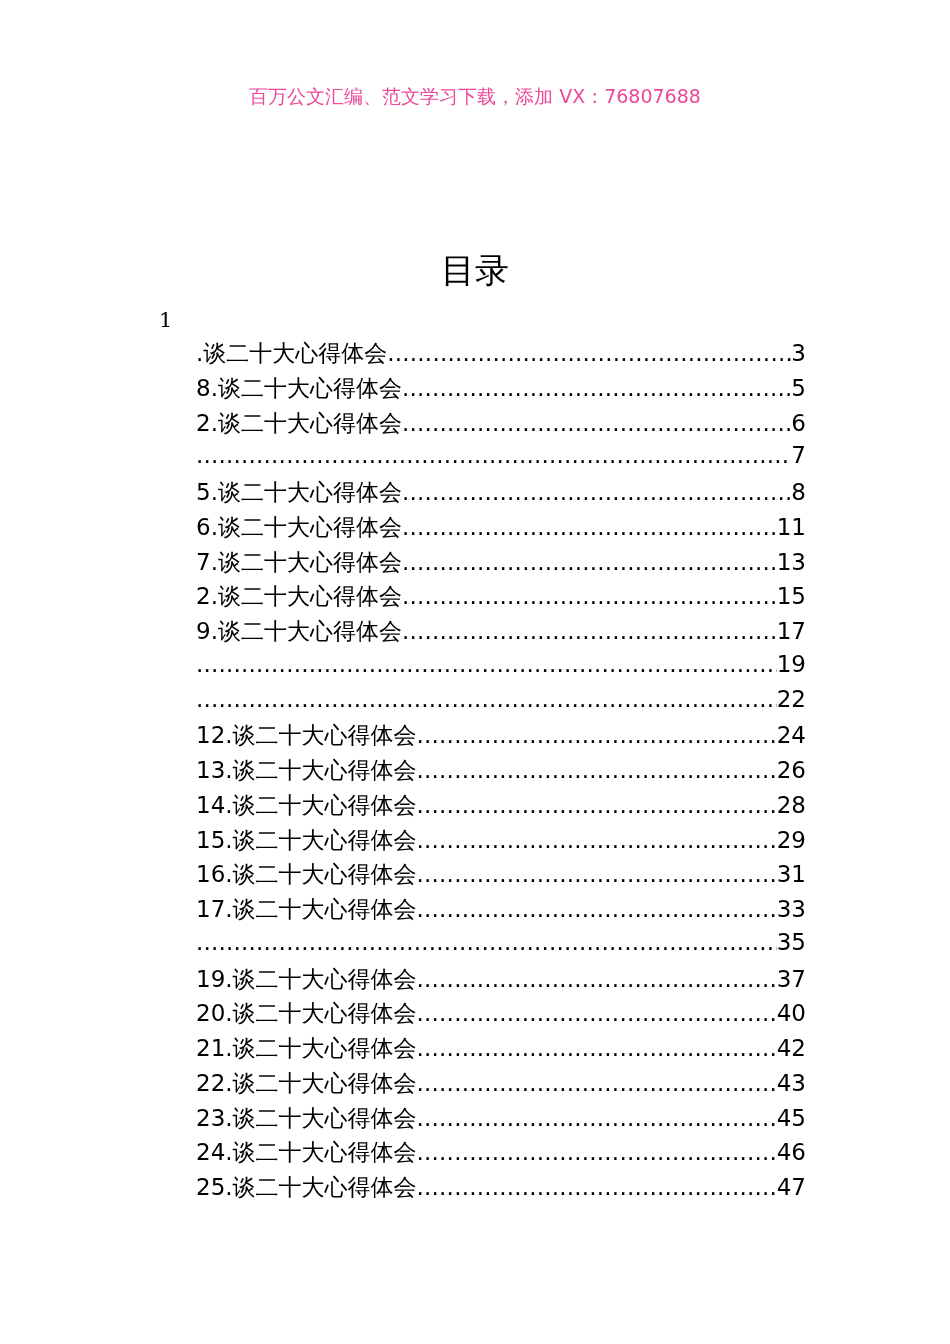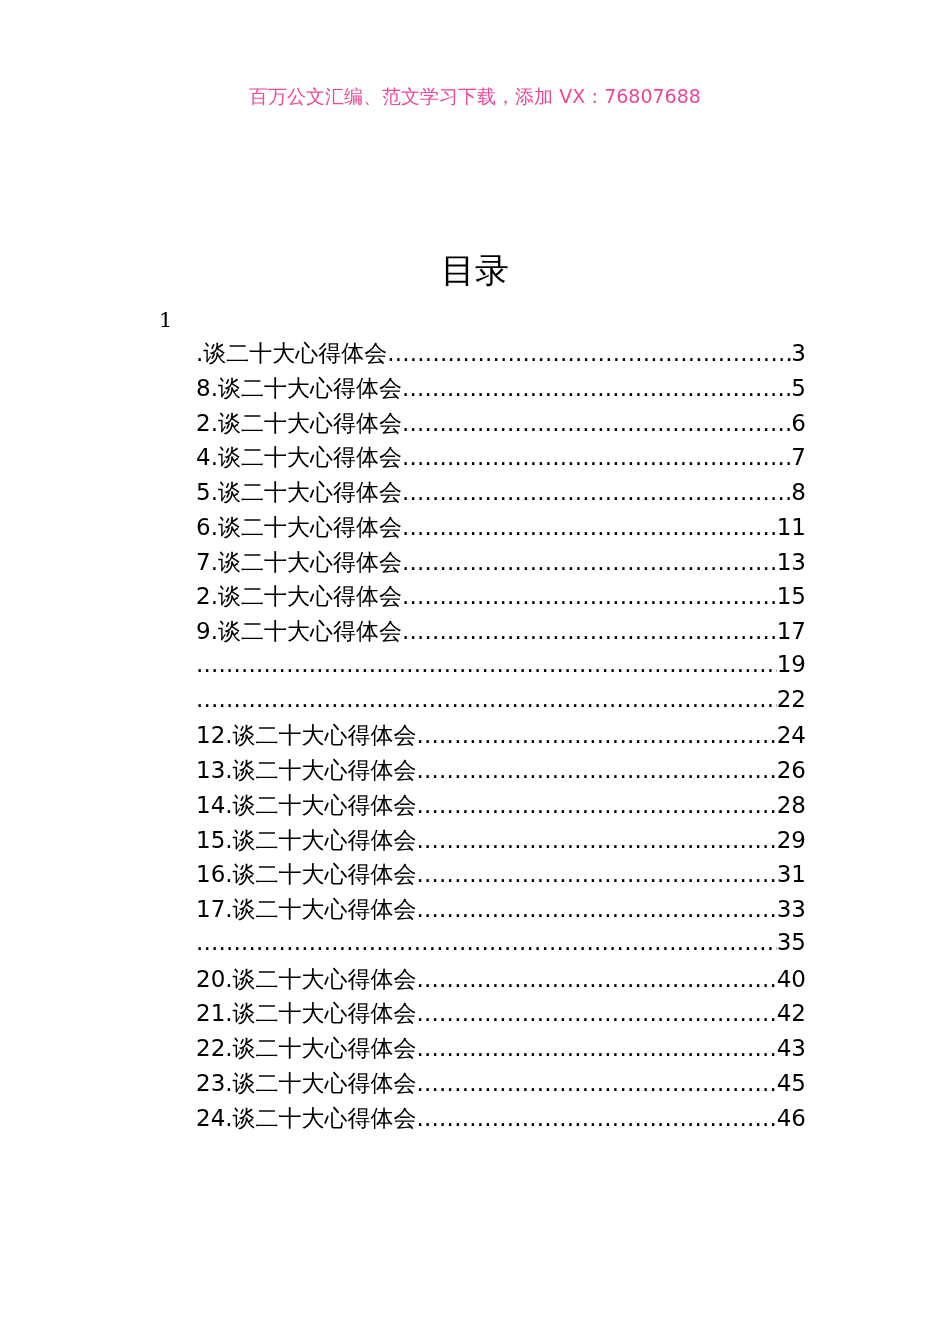--- a/index.html
+++ b/index.html
@@ -56,21 +56,20 @@
       <span class="toc-label">8.谈二十大心得体会</span>
       <span class="toc-leader"></span>
       <span class="toc-page">5</span>
     </div>
     <div class="toc-row">
       <span class="toc-label">2.谈二十大心得体会</span>
       <span class="toc-leader"></span>
       <span class="toc-page">6</span>
     </div>
     <div class="toc-row">
-      <span class="toc-label">4.谈二十大心得体会</span>
       <span class="toc-leader"></span>
       <span class="toc-page">7</span>
     </div>
     <div class="toc-row">
       <span class="toc-label">5.谈二十大心得体会</span>
       <span class="toc-leader"></span>
       <span class="toc-page">8</span>
     </div>
     <div class="toc-row">
       <span class="toc-label">6.谈二十大心得体会</span>
@@ -128,20 +127,25 @@
     <div class="toc-row">
       <span class="toc-label">17.谈二十大心得体会</span>
       <span class="toc-leader"></span>
       <span class="toc-page">33</span>
     </div>
     <div class="toc-row">
       <span class="toc-leader"></span>
       <span class="toc-page">35</span>
     </div>
     <div class="toc-row">
+      <span class="toc-label">19.谈二十大心得体会</span>
+      <span class="toc-leader"></span>
+      <span class="toc-page">37</span>
+    </div>
+    <div class="toc-row">
       <span class="toc-label">20.谈二十大心得体会</span>
       <span class="toc-leader"></span>
       <span class="toc-page">40</span>
     </div>
     <div class="toc-row">
       <span class="toc-label">21.谈二十大心得体会</span>
       <span class="toc-leader"></span>
       <span class="toc-page">42</span>
     </div>
     <div class="toc-row">
@@ -152,13 +156,18 @@
     <div class="toc-row">
       <span class="toc-label">23.谈二十大心得体会</span>
       <span class="toc-leader"></span>
       <span class="toc-page">45</span>
     </div>
     <div class="toc-row">
       <span class="toc-label">24.谈二十大心得体会</span>
       <span class="toc-leader"></span>
       <span class="toc-page">46</span>
     </div>
+    <div class="toc-row">
+      <span class="toc-label">25.谈二十大心得体会</span>
+      <span class="toc-leader"></span>
+      <span class="toc-page">47</span>
+    </div>
   </div>
 
 </body></html>

